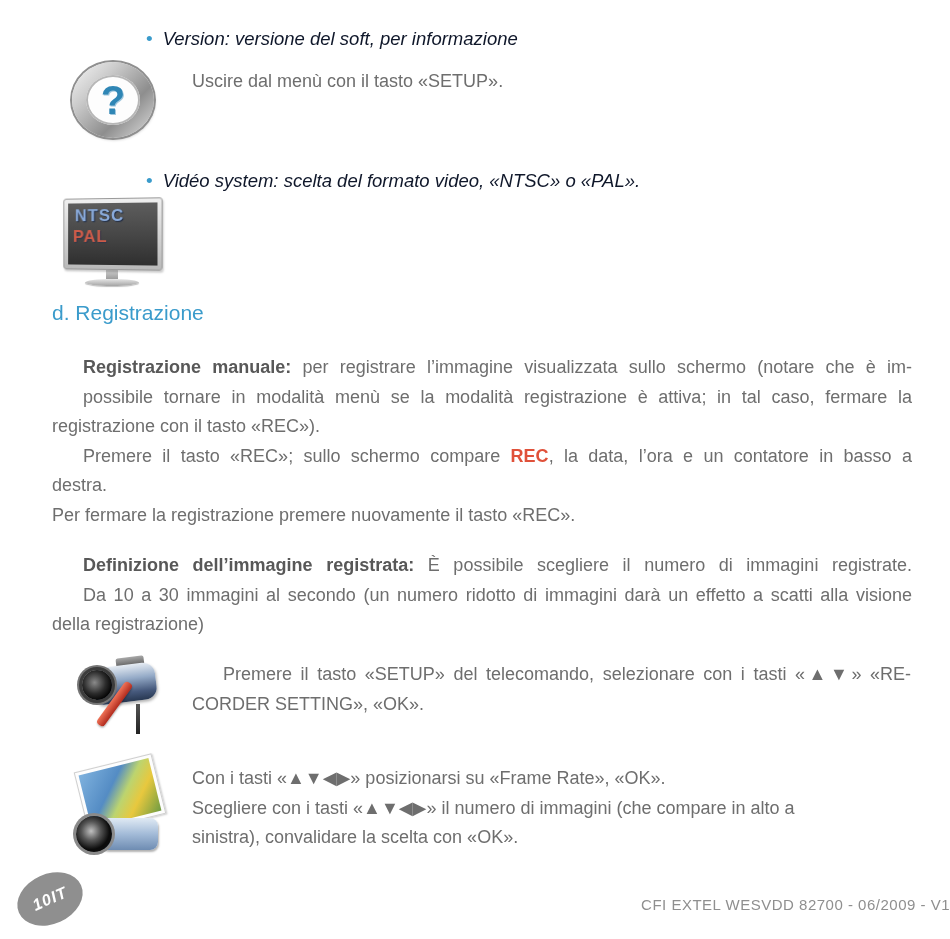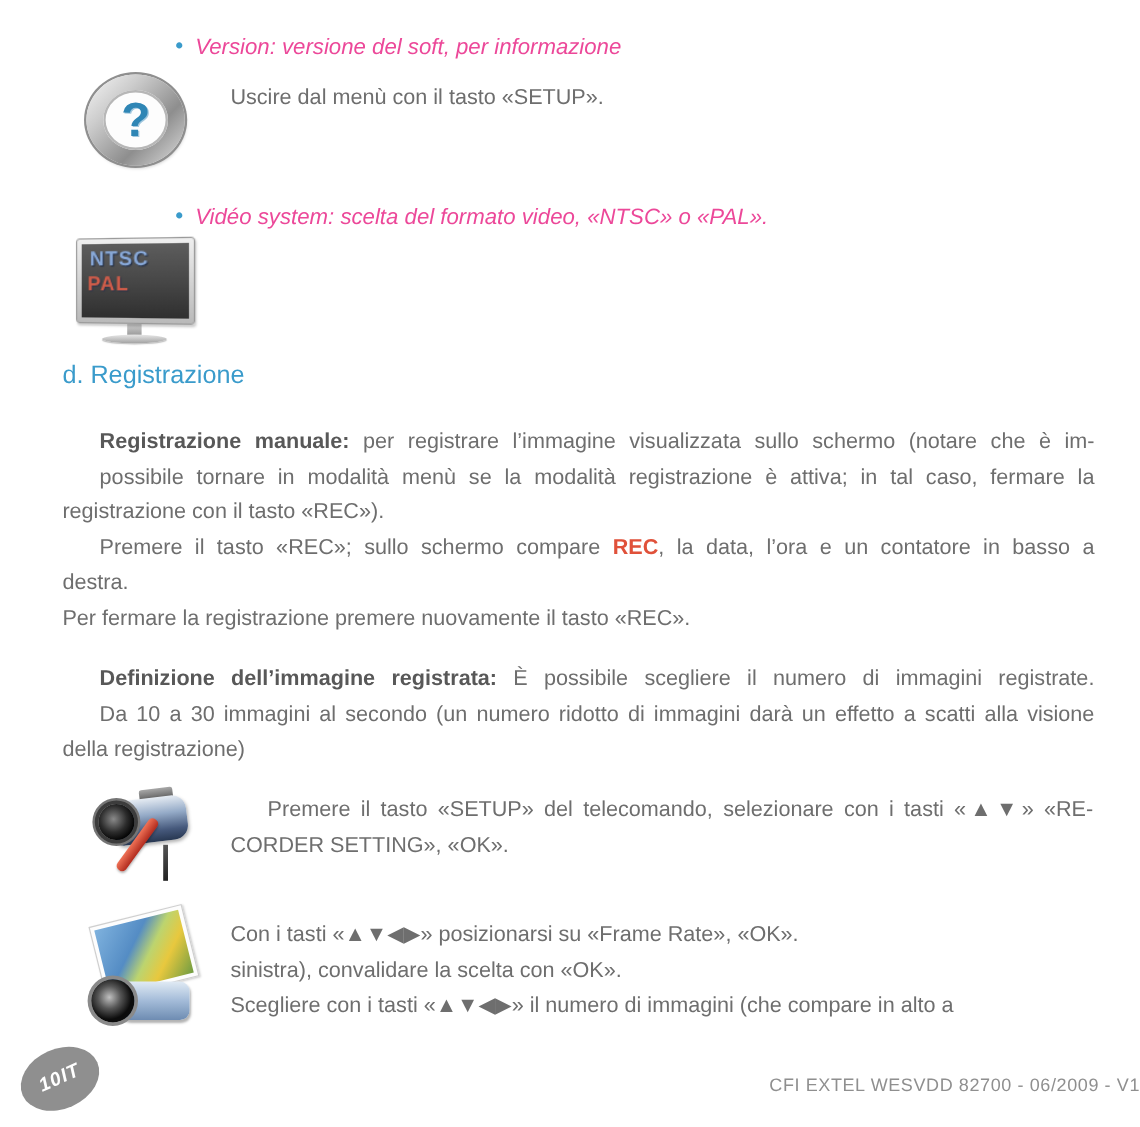--- a/index.html
+++ b/index.html
@@ -9,21 +9,21 @@
     color:#6e6e6e; overflow:hidden;
   }
   .abs { position:absolute; }
   .pline { font-size:18px; line-height:29.5px; color:#6e6e6e; }
   .just { text-align:justify; text-align-last:justify;margin-left:31px; }
   .bold { font-weight:bold; color:#585858; }
   .red  { color:#e0513a;font-weight:bold; }
   .heading { font-size:21px; color:#3a9bcb; }
   .bullet-row { display:flex; align-items:flex-start; }
   .bullet-marker { color:#3a9bcb; font-size:19px; line-height:24px; margin-right:10px; }
-  .bullet-label { color:#ec4899; font-style:italic; font-size:18.5px; line-height:24px; }
+  .bullet-label { color:#0f172a; font-style:italic; font-size:18.5px; line-height:24px; }
 
   
   .qicon { width:82px; height:76px; border-radius:50%;
     background:linear-gradient(135deg,#f7f7f7 0%,#cccccc 30%,#8e8e8e 65%,#e0e0e0 100%);
     box-shadow:0 0 0 2px #8f8f8f, 1px 2px 3px rgba(0,0,0,.25);
     display:flex; align-items:center; justify-content:center; }
   .qicon-inner { width:54px; height:50px; border-radius:50%; background:#fdfdfd;
     box-shadow:inset 0 0 0 2px #b7b7b7; display:flex; align-items:center; justify-content:center; }
   .qmark { font-size:40px; font-weight:bold; color:#2f86b5; text-shadow:1px 1px 0 #9fc6dd; }
 
@@ -148,22 +148,22 @@
   <div class="abs cam2" style="left:70px; top:760px;">
     <div class="cam2-photo">
       <div class="cam2-photo-img"></div>
     </div>
     <div class="cam2-body"></div>
     <div class="cam2-lens"></div>
   </div>
 
   <div class="abs" style="left:192px; top:764px; width:719px;">
     <div class="pline">Con i tasti «▲▼◀▶» posizionarsi su «Frame Rate», «OK».</div>
+    <div class="pline">Scegliere con i tasti «▲▼◀▶» il numero di immagini (che compare in alto  a</div>
     <div class="pline">sinistra), convalidare la scelta con «OK».</div>
-    <div class="pline">Scegliere con i tasti «▲▼◀▶» il numero di immagini (che compare in alto  a</div>
   </div>
 
   <div class="abs badge" style="left:16px; top:874px;">
     <span class="badge-text">10IT</span>
   </div>
   <div class="abs footer-ref" style="left:0; top:896px;">CFI EXTEL  WESVDD 82700 - 06/2009 - V1</div>
 
 </div>
 
 </body></html>

